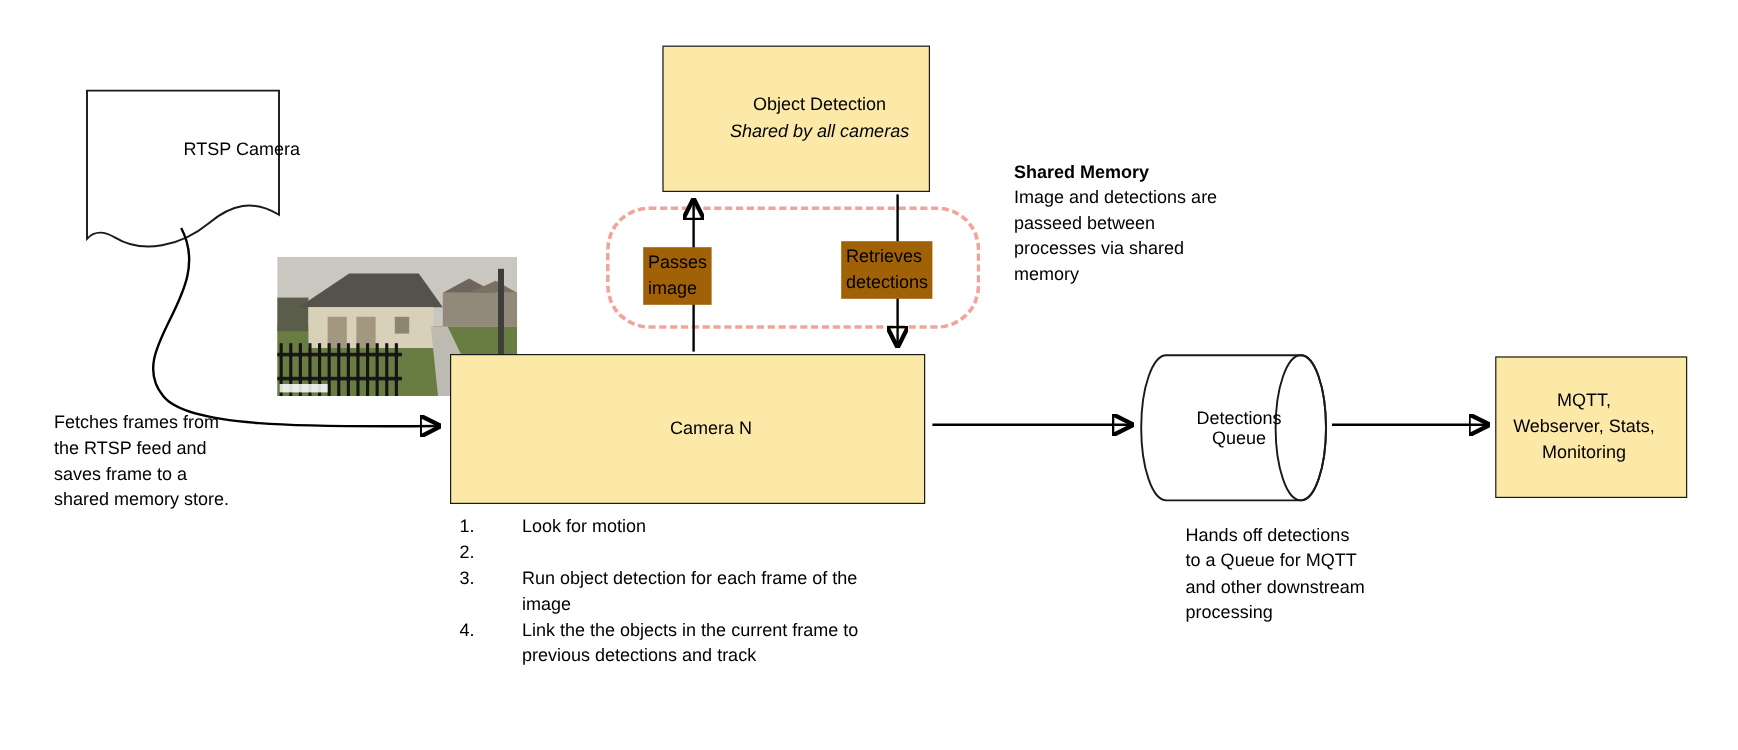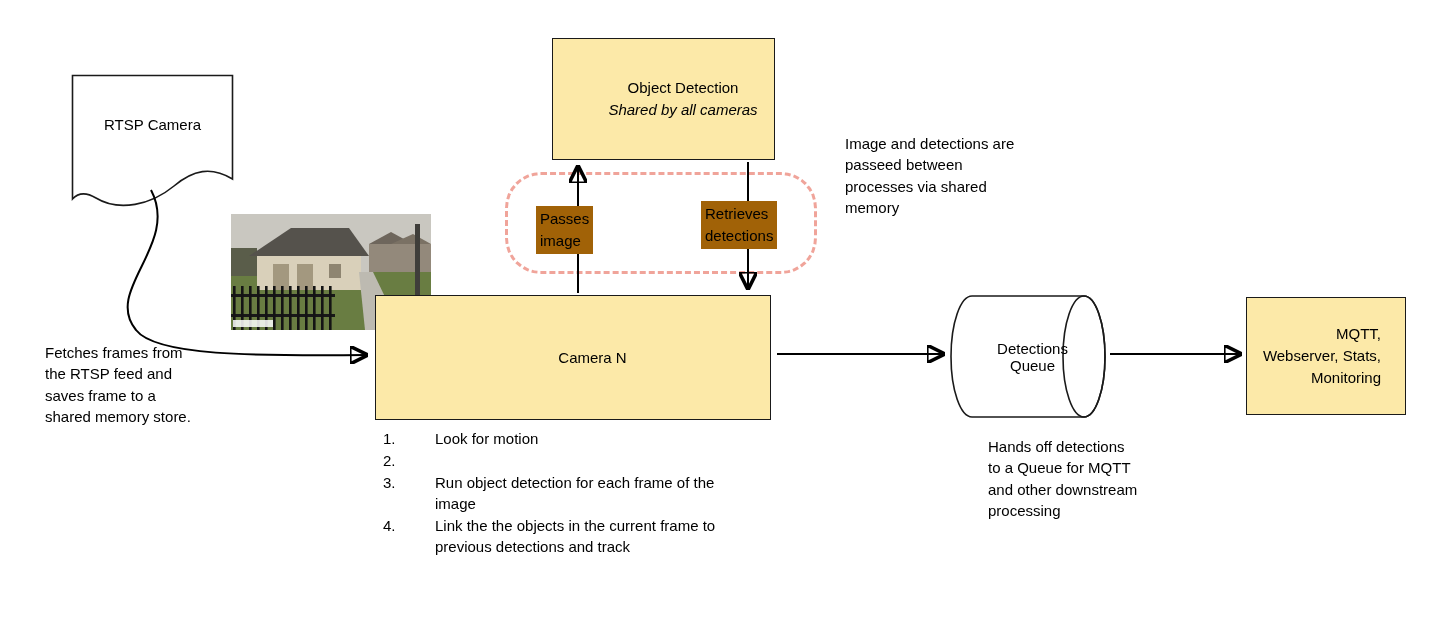--- a/index.html
+++ b/index.html
@@ -18,36 +18,36 @@
     border:1.6px solid var(--box-border);
   }
   .center-flex{display:flex;flex-direction:column;align-items:center;justify-content:center;text-align:center;padding-left:39px;}
   .note{line-height:1.42;}
   .pre{white-space:pre-line;}
   .bold{font-weight:bold;}
   .italic{font-style:italic;}
 
   
   #rtsp-node{left:71px;top:74px;width:163px;height:140px;}
-  #rtsp-label{left:0;top:42px;width:100%;text-align:center;}
+  #rtsp-label{left:16px;top:42px;width:100%;text-align:right;}
 
   #snapshot{left:231px;top:214px;width:200px;height:116px;}
 
   #object-detection{left:552px;top:38px;width:223px;height:122px;line-height:1.5;}
 
   #shared-dashed{left:505px;top:172px;width:312px;height:102px;
     border:3px dashed var(--dashed-border);border-radius:36px;background:transparent;}
 
   #camera-n{left:375px;top:295px;width:396px;height:125px;}
 
   #queue-node{left:948px;top:293px;width:162px;height:127px;}
   #queue-label{left:6px;top:0;width:118px;height:100%;}
 
   #mqtt-node{left:1246px;top:297px;width:160px;height:118px;display:flex;align-items:center;}
-  #mqtt-label{padding:10px 24px 10px 12px;line-height:1.45;text-align:right;}
+  #mqtt-label{padding:10px 24px 10px 12px;line-height:1.45;text-align:center;}
 
   
   .arrow-label{background:#a16207;padding:2px 4px;line-height:1.45;}
   #passes-label{left:536px;top:206px;}
   #retrieves-label{left:701px;top:201px;}
 
   
   #fetch-note{left:45px;top:342px;width:150px;}
   #shared-note{left:845px;top:133px;width:190px;}
   #queue-note{left:940px;top:436px;width:150px;margin-left:48px;}
@@ -130,20 +130,21 @@
 Queue</div>
   </div>
 
   <div class="abs box" id="mqtt-node">
     <div id="mqtt-label">MQTT, Webserver, Stats, Monitoring</div>
   </div>
 
   <div class="abs note" id="fetch-note">Fetches frames from the RTSP feed and saves frame to a shared memory store.</div>
 
   <div class="abs note" id="shared-note">
+    <div class="bold">Shared Memory</div>
     <div>Image and detections are passeed between processes via shared memory</div>
   </div>
 
   <div class="abs note" id="queue-note">Hands off detections to a Queue for MQTT and other downstream processing</div>
 
   <div class="abs" id="steps">
     <div class="step">
       <span class="step-num">1.</span>
       <span class="step-text">Look for motion</span>
     </div>

